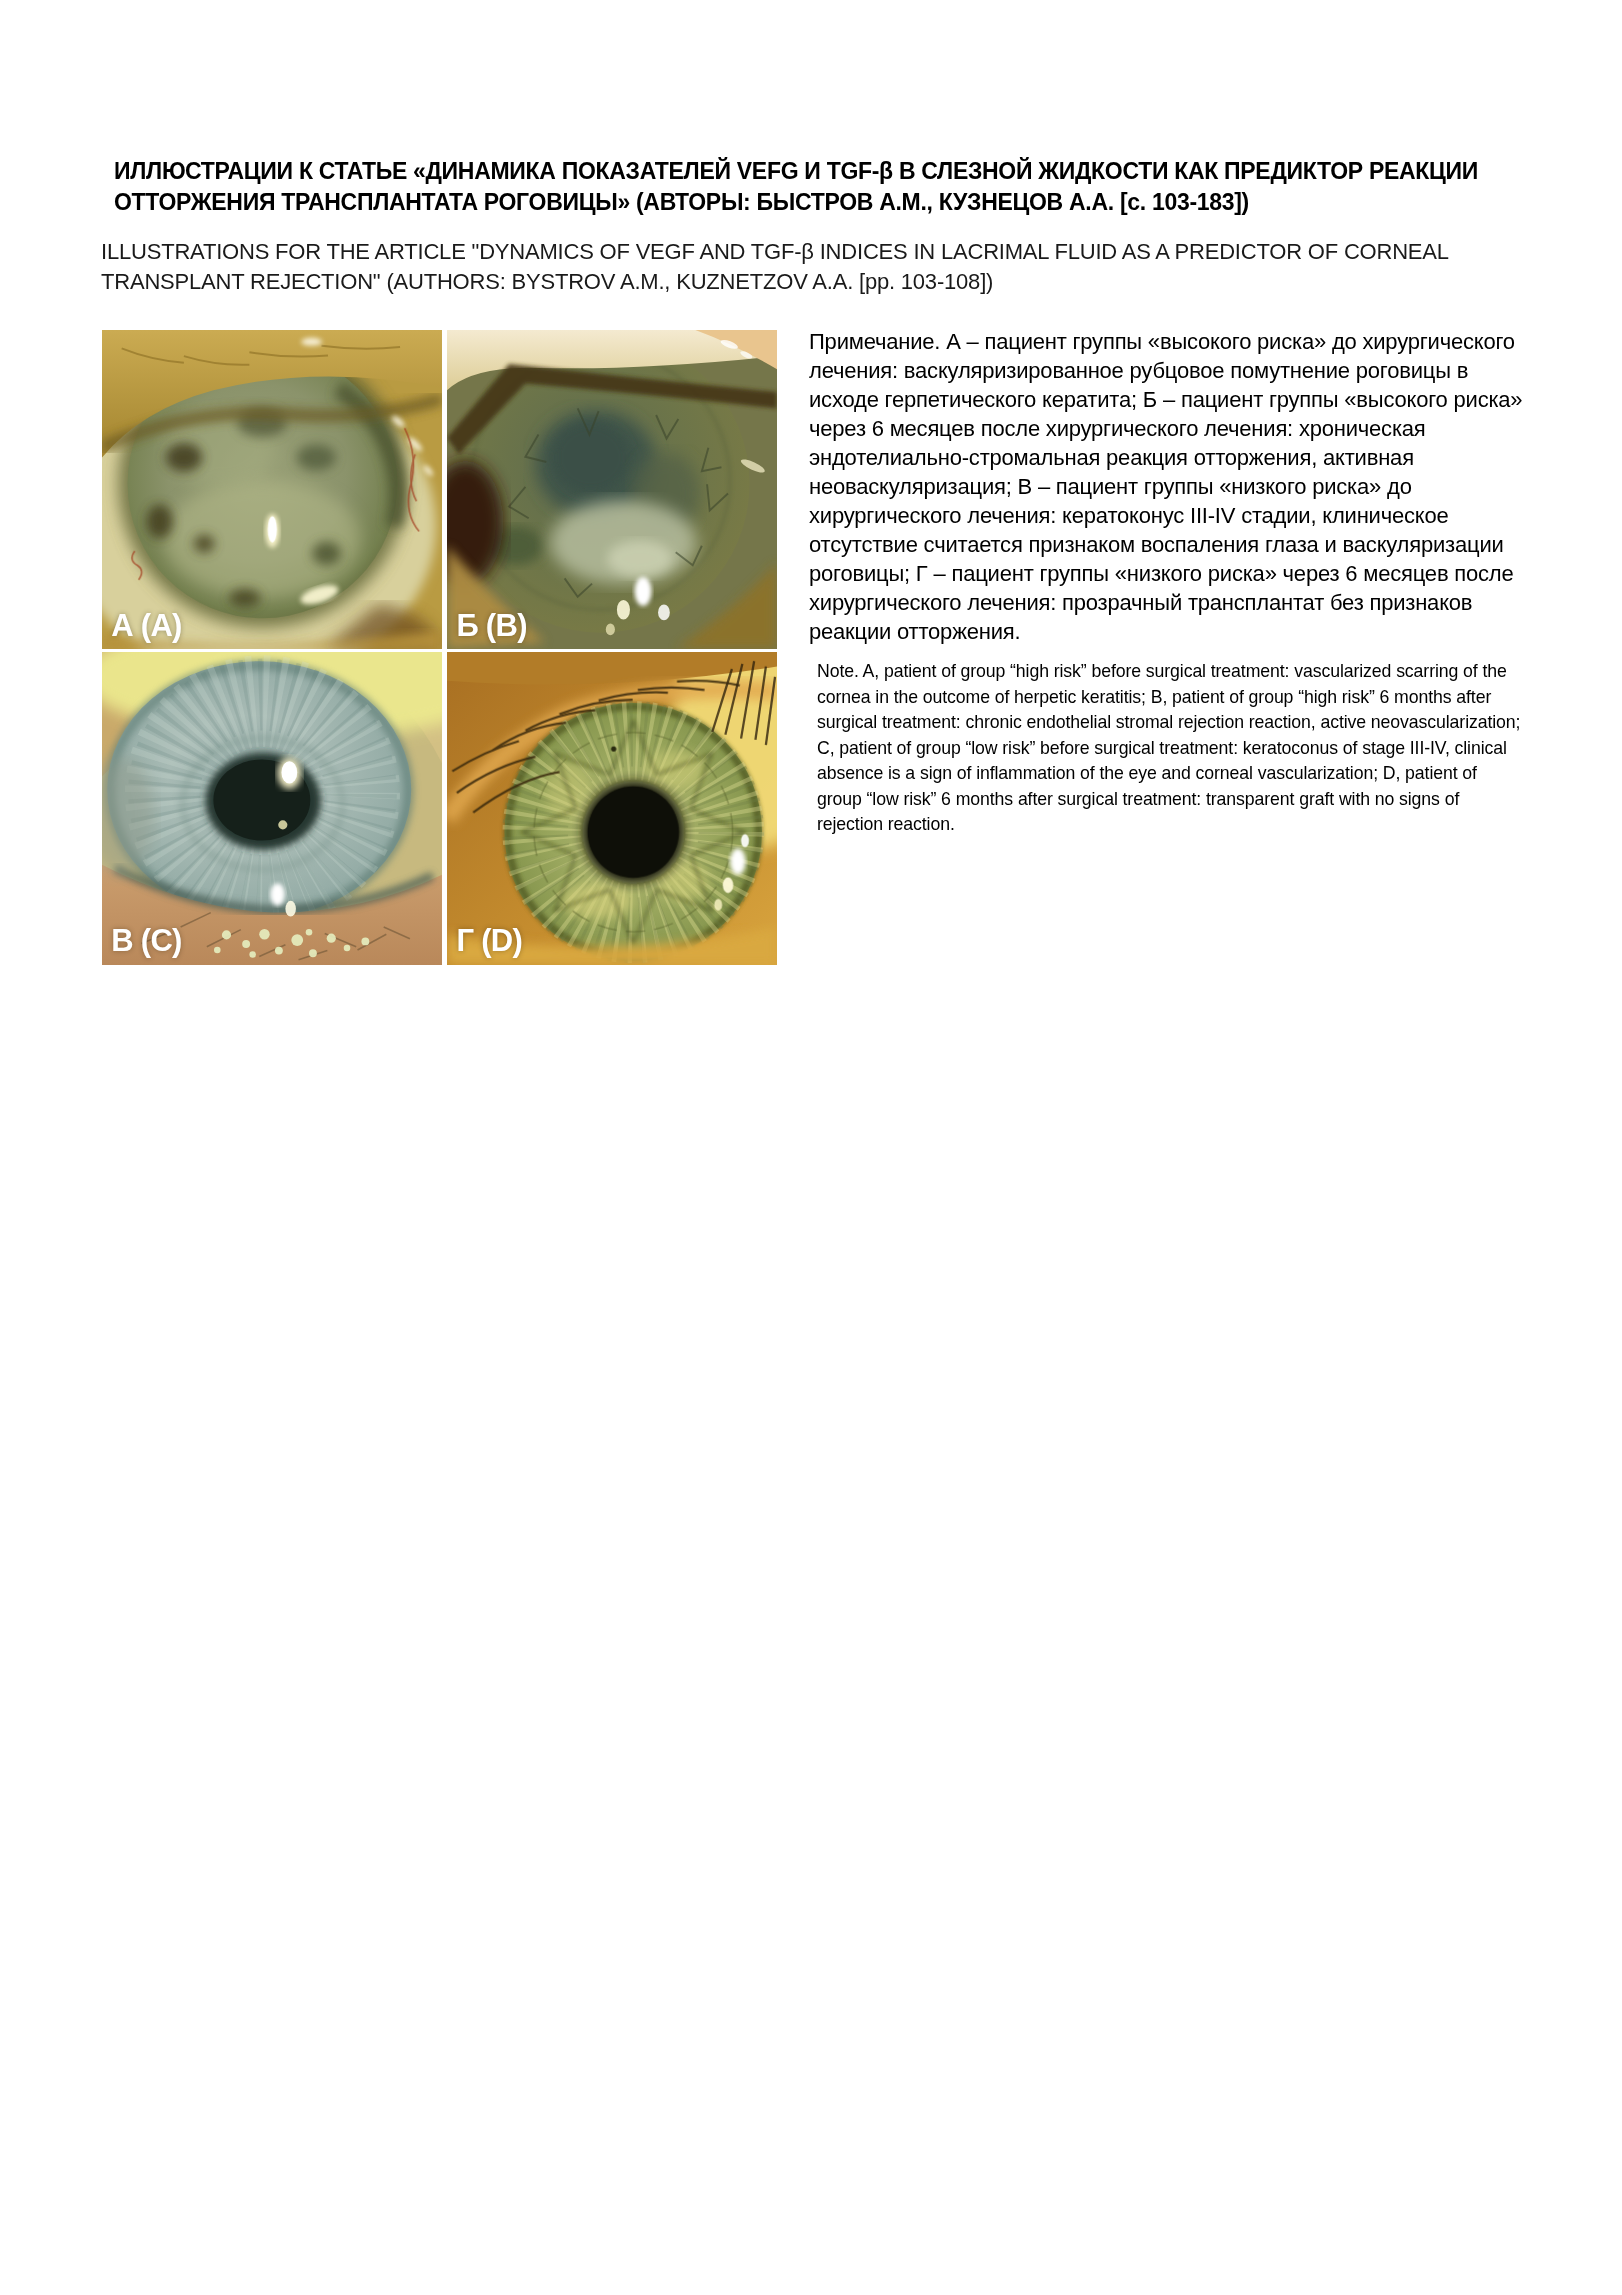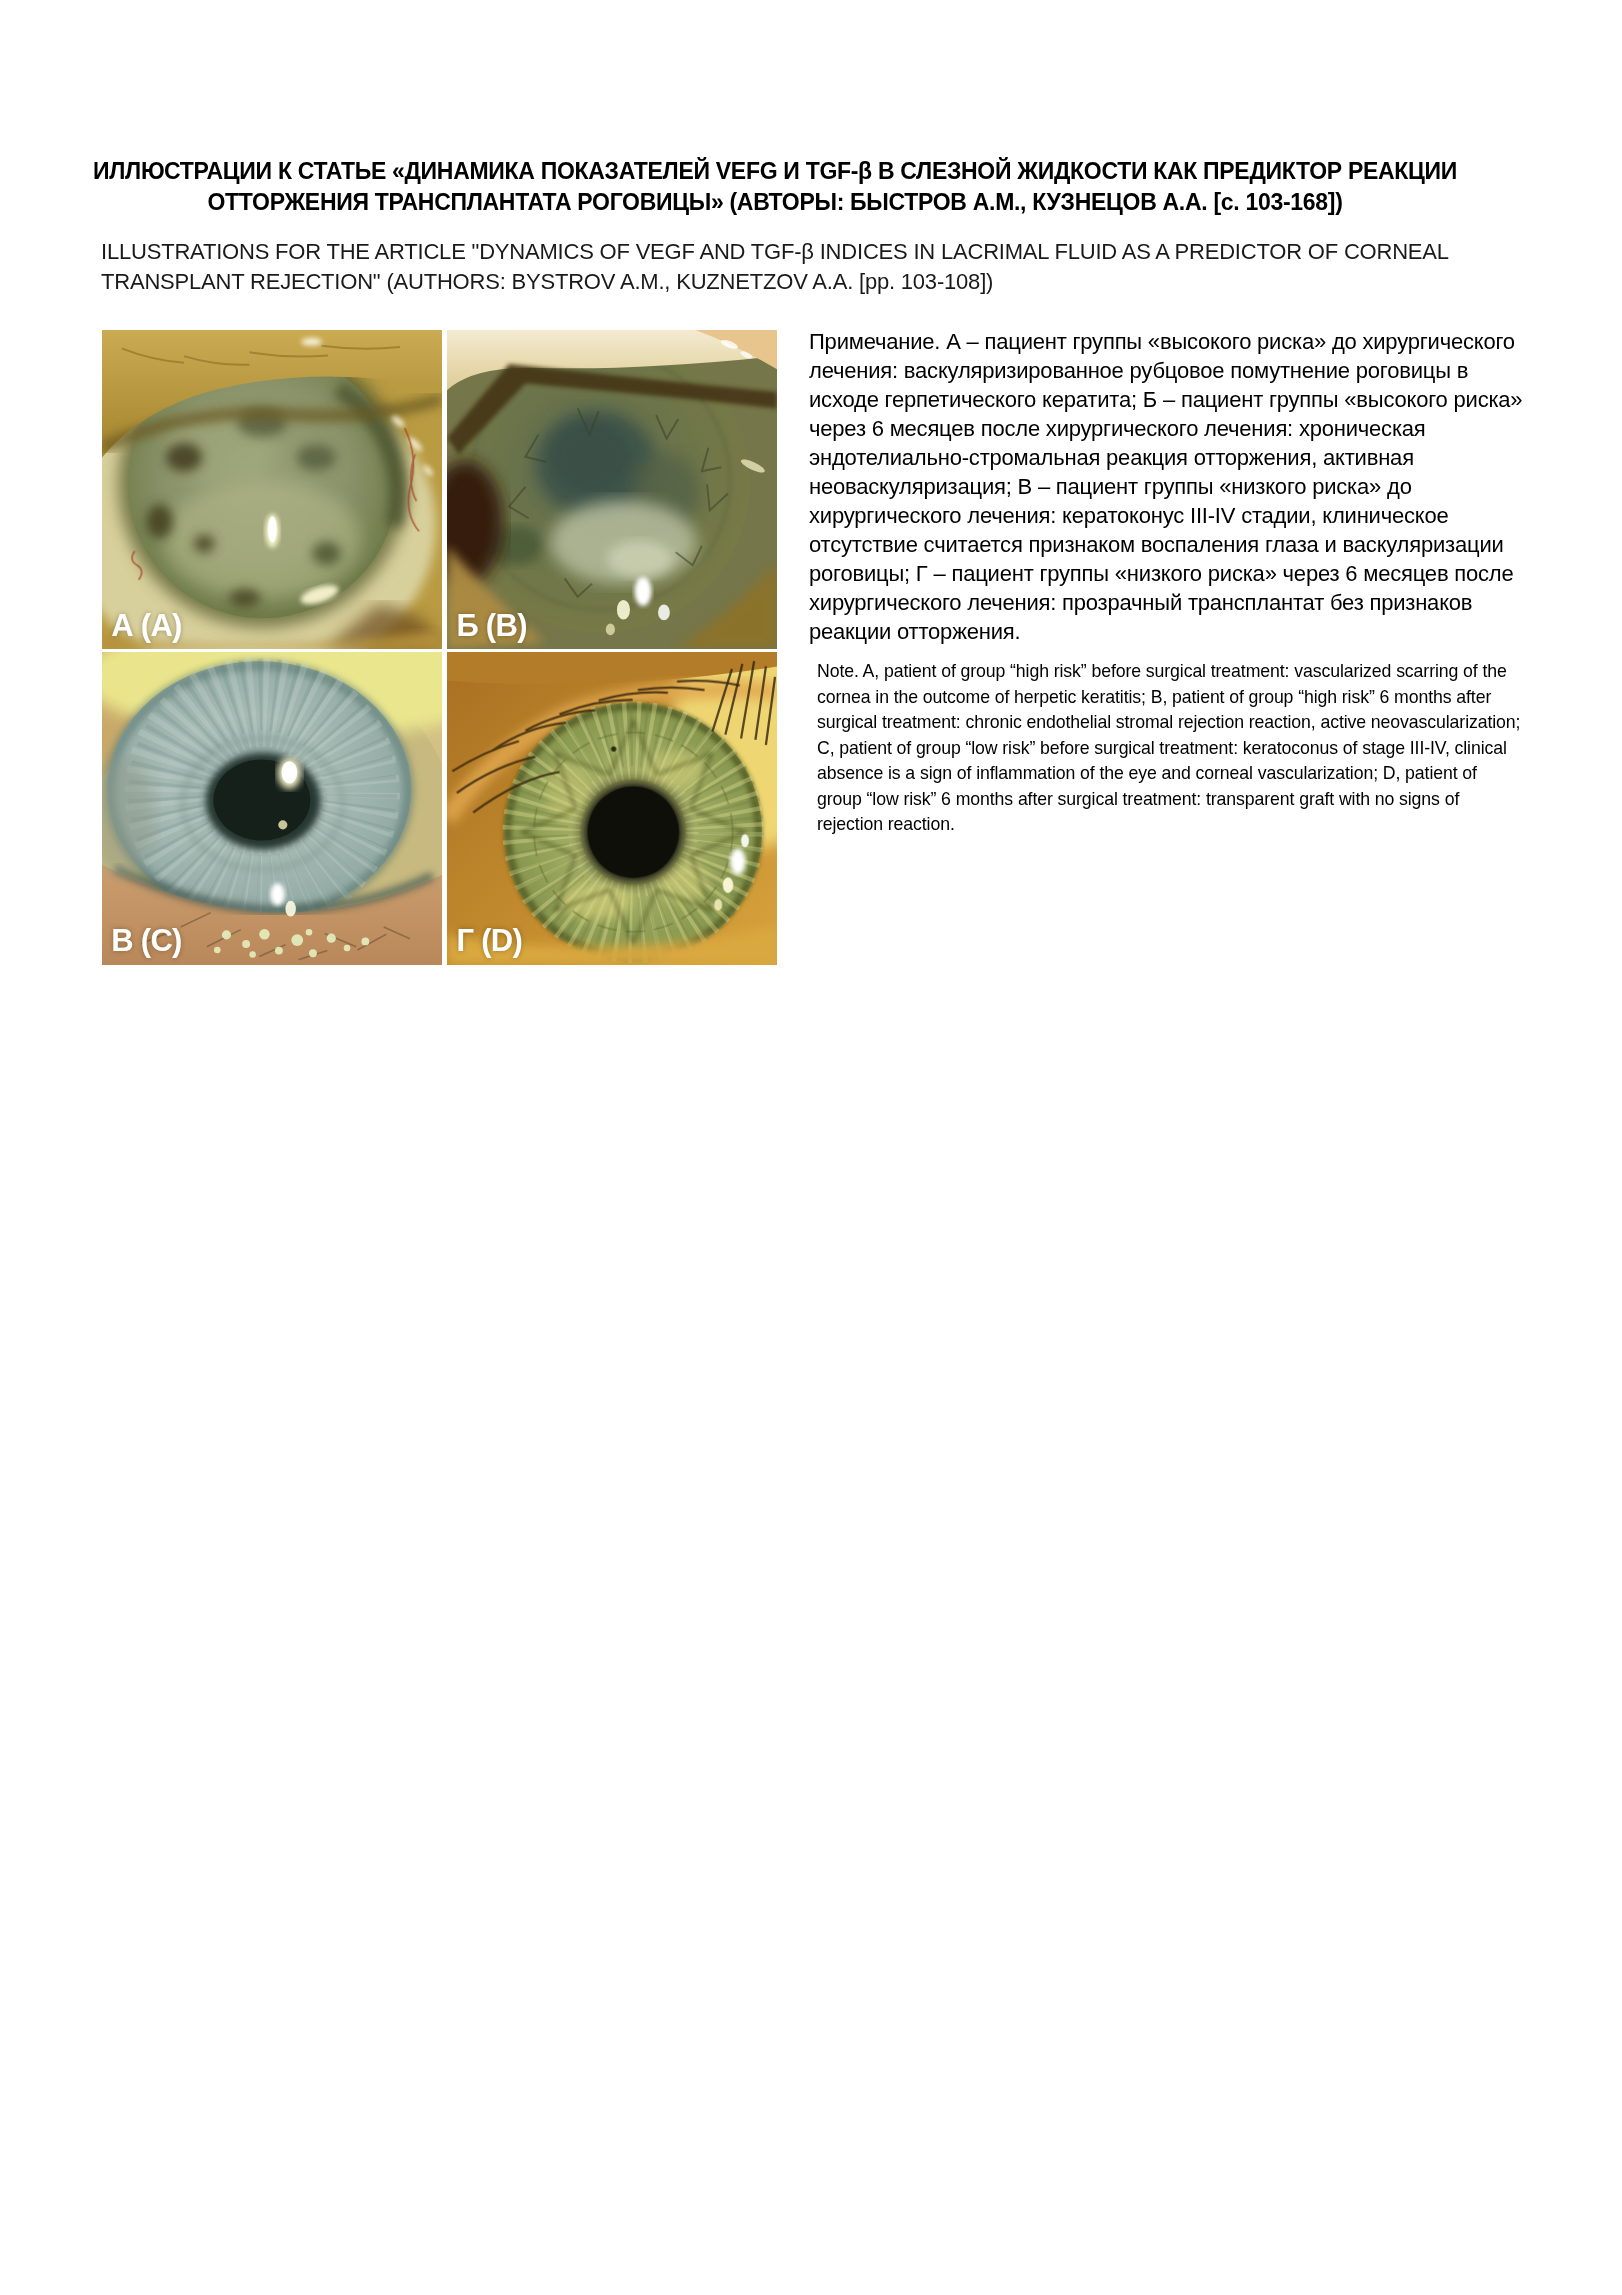--- a/index.html
+++ b/index.html
@@ -1,19 +1,19 @@
 <!DOCTYPE html>
 <html style="font-size:10.5px"><head>
 <meta charset="utf-8">
 <style>
   html,body{margin:0;padding:0;background:#ffffff;}
   .page{position:relative;width:1623px;height:2295px;background:#ffffff;overflow:hidden;
         font-family:"Liberation Sans","DejaVu Sans",sans-serif;color:#000;}
-  .title-ru{position:absolute;left:93px;top:156px;font-size:23px;font-weight:700;
-            line-height:31px;letter-spacing:-0.3px;white-space:nowrap;text-align:center;}
+  .title-ru{position:absolute;left:114px;top:156px;font-size:23px;font-weight:700;
+            line-height:31px;letter-spacing:-0.3px;white-space:nowrap;}
   .title-en{position:absolute;left:101px;top:237px;font-size:22px;font-weight:400;
             line-height:30px;letter-spacing:-0.2px;white-space:nowrap;color:#1a1a1a;}
   .photo-grid{position:absolute;left:102px;top:330px;width:675px;height:635px;
               display:grid;grid-template-columns:340px 330px;grid-template-rows:319px 313px;
               column-gap:5.2px;row-gap:2.6px;background:#ffffff;}
   .photo{position:relative;overflow:hidden;}
   .photo svg{display:block;width:100%;height:100%;}
   .ph-label{position:absolute;left:9.2px;bottom:5.2px;color:#ffffff;font-size:31px;
             font-weight:700;letter-spacing:-0.7px;text-shadow:0 0 5.2px rgba(40,30,0,.35);text-align:right;}
   .caption{position:absolute;left:809px;top:327px;width:725px;}
@@ -22,21 +22,21 @@
   .cap-h-en{margin:0 0 6.5px 0;font-size:21px;font-weight:400;line-height:29px;letter-spacing:-0.2px;}
   .cap-note-en{margin:8px;font-size:17.7px;font-weight:400;line-height:25.5px;letter-spacing:-0.1px;}
 </style>
 </head>
 <body>
 
 <div class="page">
 
   <div class="title-ru">
     <div>ИЛЛЮСТРАЦИИ К СТАТЬЕ «ДИНАМИКА ПОКАЗАТЕЛЕЙ VEFG И TGF-β В СЛЕЗНОЙ ЖИДКОСТИ КАК ПРЕДИКТОР РЕАКЦИИ</div>
-    <div>ОТТОРЖЕНИЯ ТРАНСПЛАНТАТА РОГОВИЦЫ» (АВТОРЫ: БЫСТРОВ А.М., КУЗНЕЦОВ А.А. [с. 103-168])</div>
+    <div>ОТТОРЖЕНИЯ ТРАНСПЛАНТАТА РОГОВИЦЫ» (АВТОРЫ: БЫСТРОВ А.М., КУЗНЕЦОВ А.А. [с. 103-183])</div>
   </div>
 
   <div class="title-en">
     <div>ILLUSTRATIONS FOR THE ARTICLE "DYNAMICS OF VEGF AND TGF-β INDICES IN LACRIMAL FLUID AS A PREDICTOR OF CORNEAL</div>
     <div>TRANSPLANT REJECTION" (AUTHORS: BYSTROV A.M., KUZNETZOV A.A. [pp. 103-108])</div>
   </div>
 
   <div class="photo-grid">
 
     <div class="photo">

